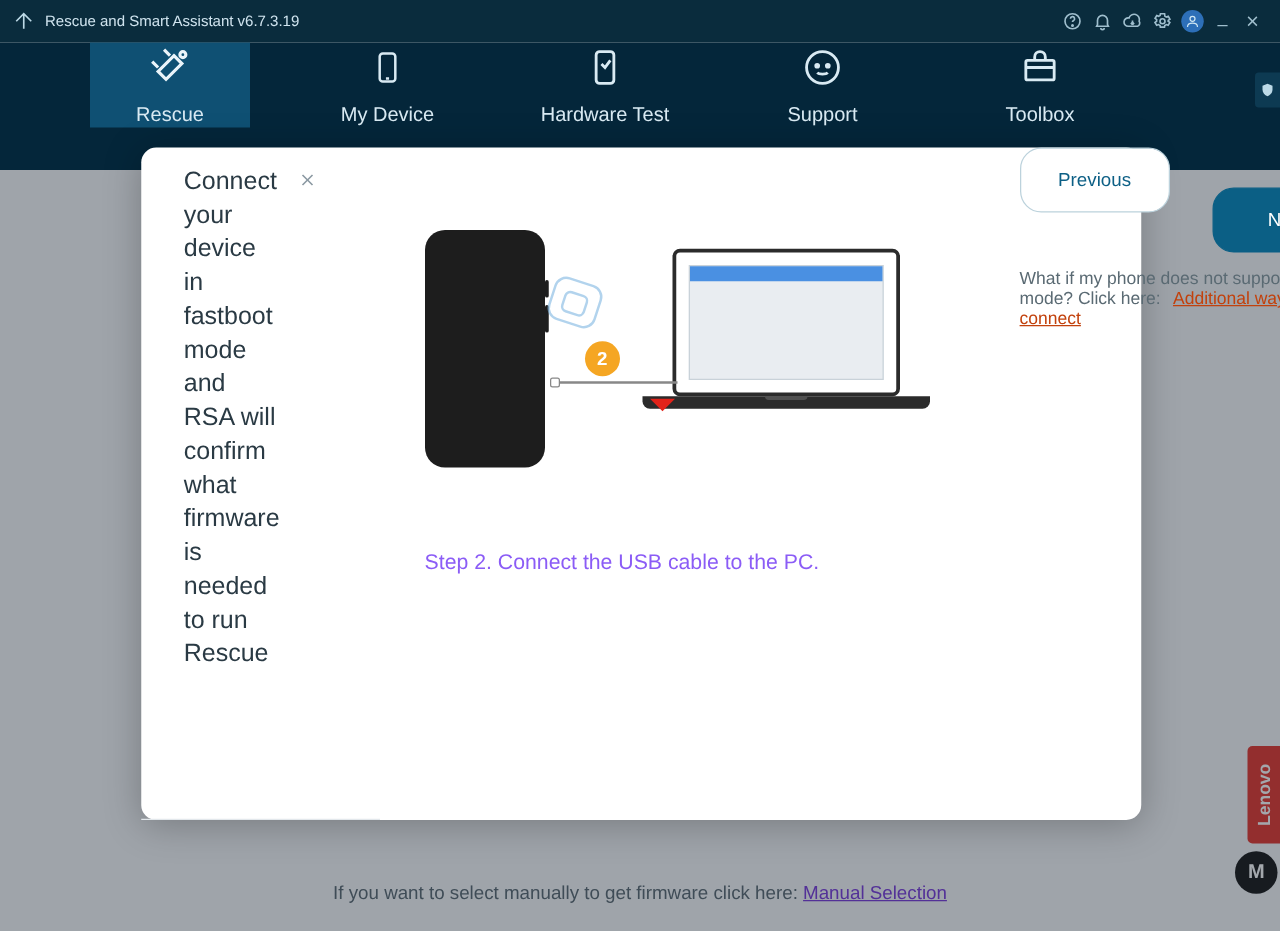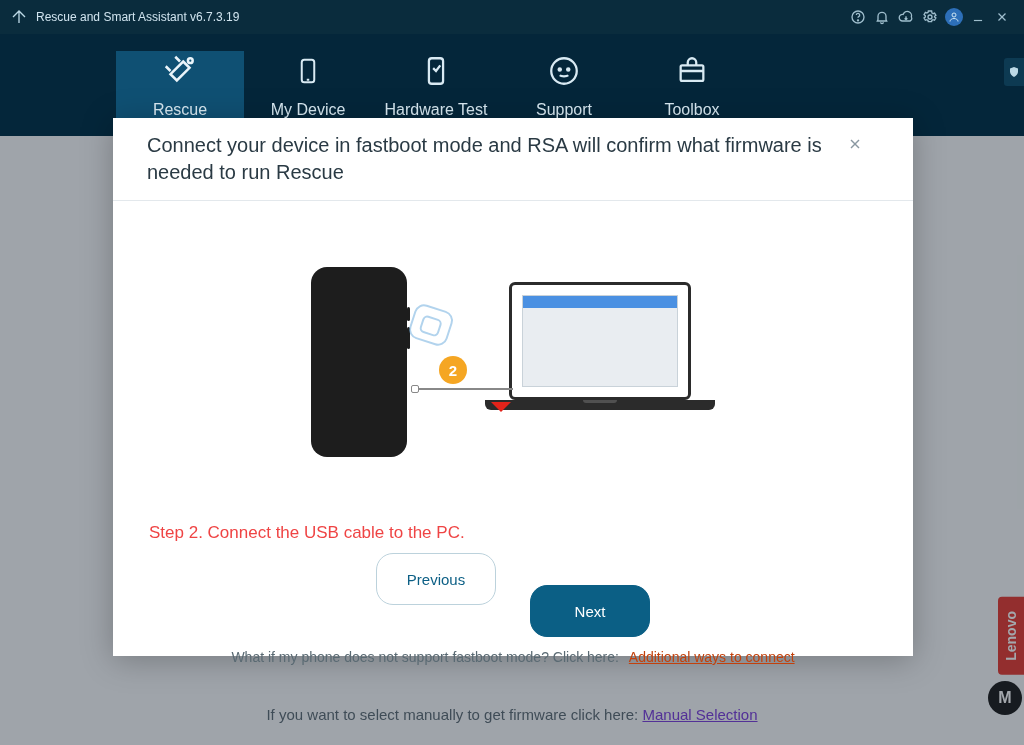--- a/index.html
+++ b/index.html
@@ -26,22 +26,23 @@
   }
   .tb-avatar {
     width:18px;height:18px;border-radius:50%;background:#2d6fb8;display:flex;align-items:center;justify-content:center;
   }
 
   
   .nav {
     height: 102px;
     background: #04263a;
     display: flex;
-    align-items: center;
-    padding-left: 116px;
+    align-items: flex-start;
+    padding-left: 72px;
+    gap: 46px;
   }
   .nav-item {
     width: 128px;
     display: flex;
     flex-direction: column;
     align-items: center;
     justify-content: center;
     color: #d9eaf3;
     font-size: 16px;
     gap: 10px;
@@ -77,22 +78,22 @@
     position:absolute; right:0; top:58px; width:20px; height:28px; background:#0d3a52;
     border-radius:3px 0 0 3px; display:flex;align-items:center;justify-content:center;color:#bcd9e6;
   }
 
   
   .overlay {
     position:absolute; inset:0; background:rgba(50,60,70,0.45);
   }
   .modal {
     position:absolute; left:113px; top:118px; width:800px; height:538px;
-    background:#fff; border-radius:0; box-shadow:0 4px 30px rgba(0,0,0,.25);
-    display:flex; flex-direction:column;
+    background:#fff; border-radius:12px; box-shadow:0 4px 30px rgba(0,0,0,.25);
+    display:flex; flex-direction:row;
   }
   .modal-header {
     padding:14px 48px 14px 34px; border-bottom:1px solid #e3e8ec;
     display:flex; align-items:flex-start; gap:12px;
   }
   .modal-title { font-size:20px; color:#2a3a44; line-height:1.35; flex:1; }
   .modal-close { color:#8a98a1; font-size:18px; padding:4px 2px; }
 
   .modal-body {
     flex:1; display:flex; flex-direction:column; align-items:center; justify-content:flex-start;
@@ -124,21 +125,21 @@
     font-weight:600;font-size:15px;display:flex;align-items:center;justify-content:center;
   }
   .cable{position:absolute;left:-68px;top:106px;width:96px;height:2px;background:#888;}
   .cable-plug{position:absolute;left:-74px;top:103px;width:8px;height:8px;border:1px solid #888;border-radius:2px;background:#fff;}
   .red-arrow{
     position:absolute;left:6px;top:120px;width:0;height:0;
     border-left:10px solid transparent;border-right:10px solid transparent;border-top:10px solid #e2231a;
   }
 
   .step-text {
-    align-self:flex-start; margin-top:36px; font-size:17px; color:#ef4444;
+    align-self:flex-start; margin-top:36px; font-size:17px; color:#8b5cf6;
   }
 
   .modal-footer {
     padding:0 36px 22px; display:flex; flex-direction:column; align-items:center; gap:12px;
   }
   .btn-row{display:flex; gap:34px;}
   .btn{
     min-width:120px;height:52px;border-radius:17px;font-size:15px;font-weight:400;
     display:flex;align-items:center;justify-content:center;padding:12px 24px;
   }

